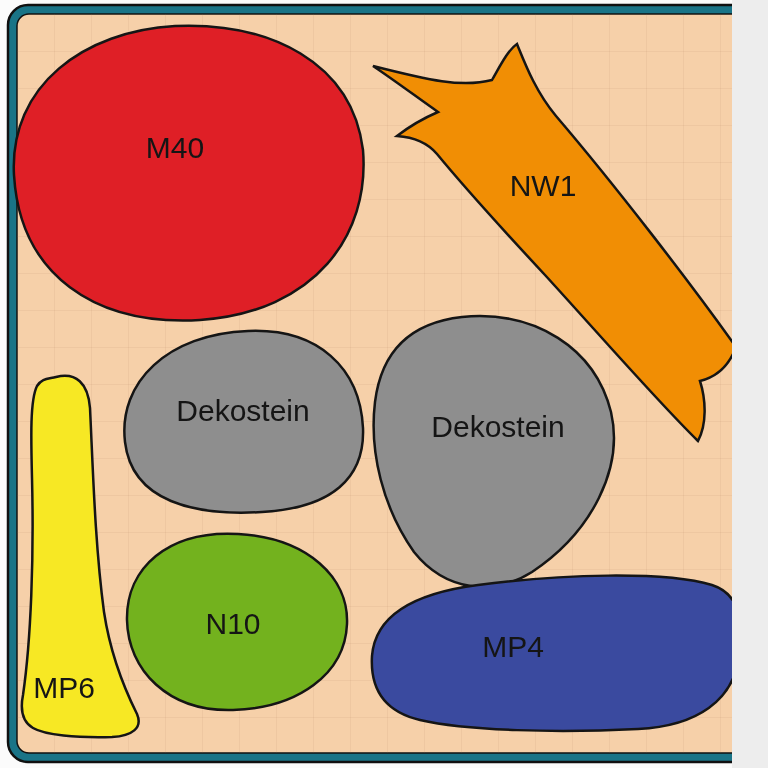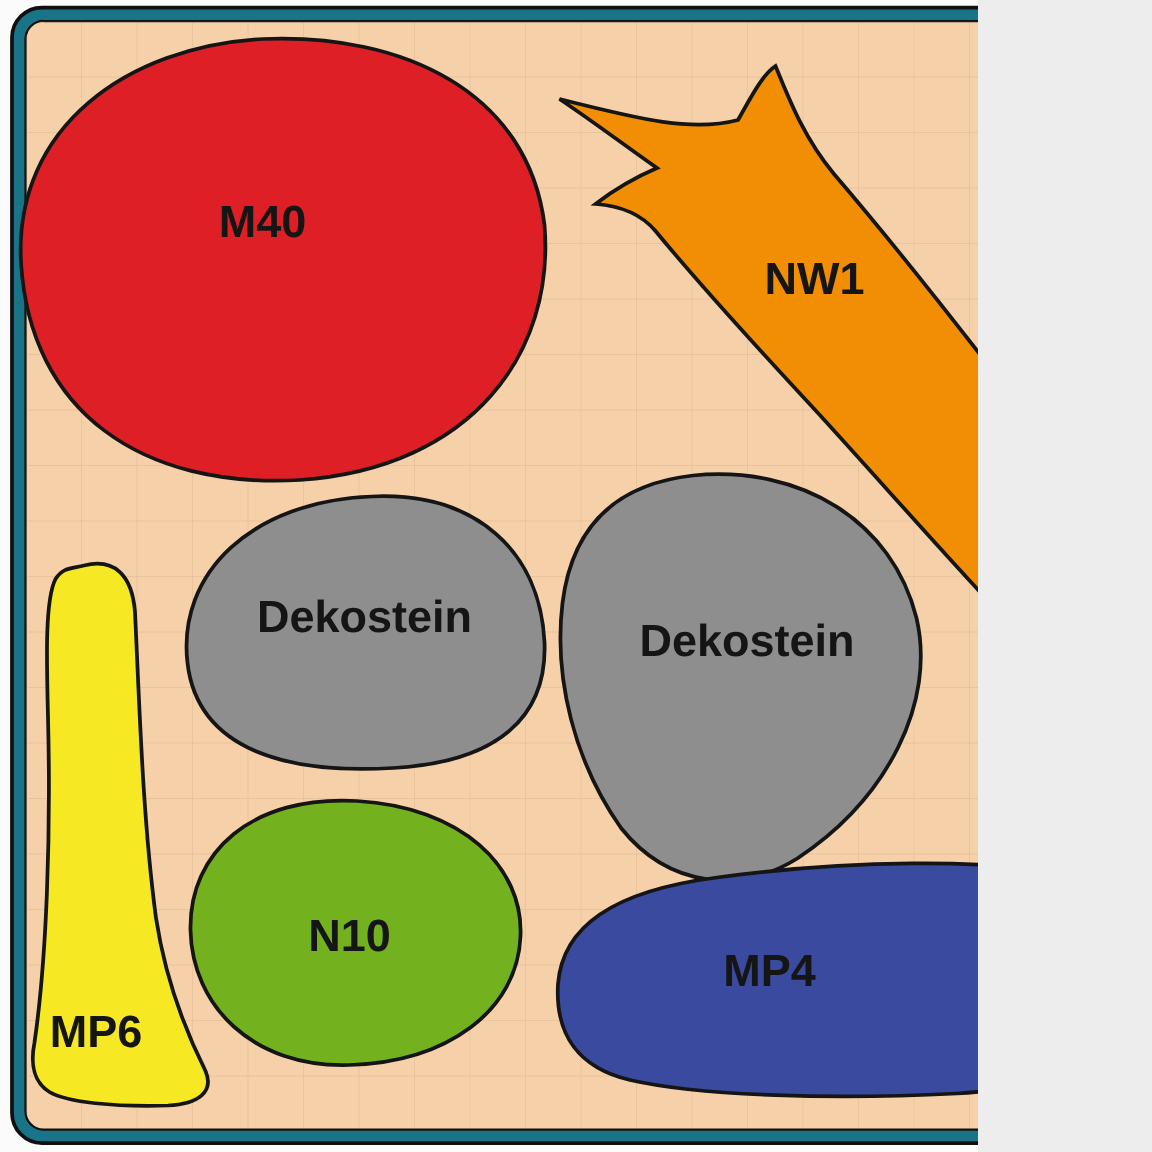--- a/index.html
+++ b/index.html
@@ -1,26 +1,25 @@
 <!DOCTYPE html>
 <html><head>
 <meta charset="utf-8">
 <style>
   html, body {
     margin: 0;
     padding: 0;
     background: #ededed;
   }
   .page {
-    width: 652px;
+    width: 732px;
     height: 768px;
     position: relative;
     font-family: "Liberation Sans", sans-serif;
     overflow: hidden;
-    font-weight: bold;
   }
   svg { display: block; }
   text {
     font-family: "Liberation Sans", sans-serif;
     fill: #151515;
   }
 </style>
 </head>
 <body>
 

